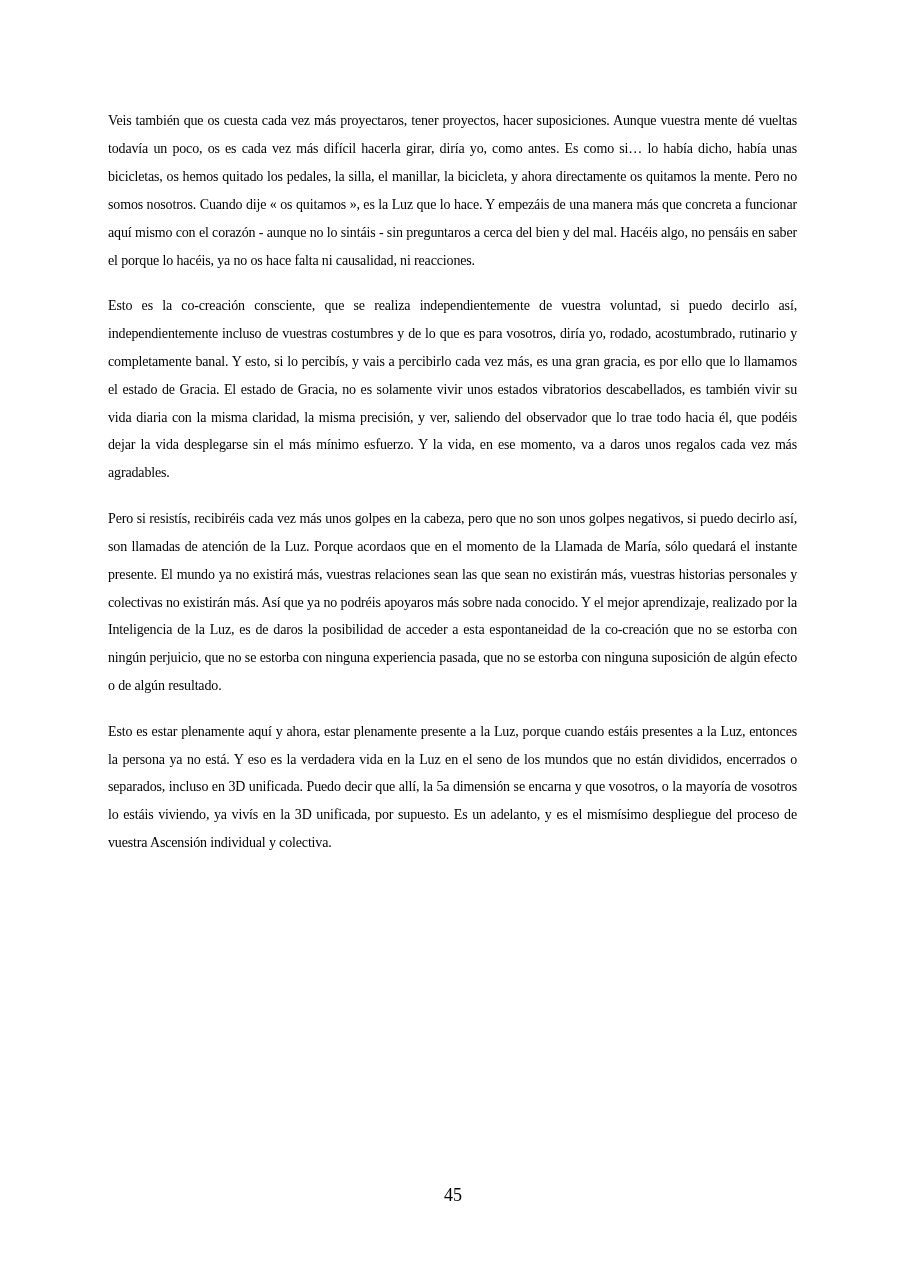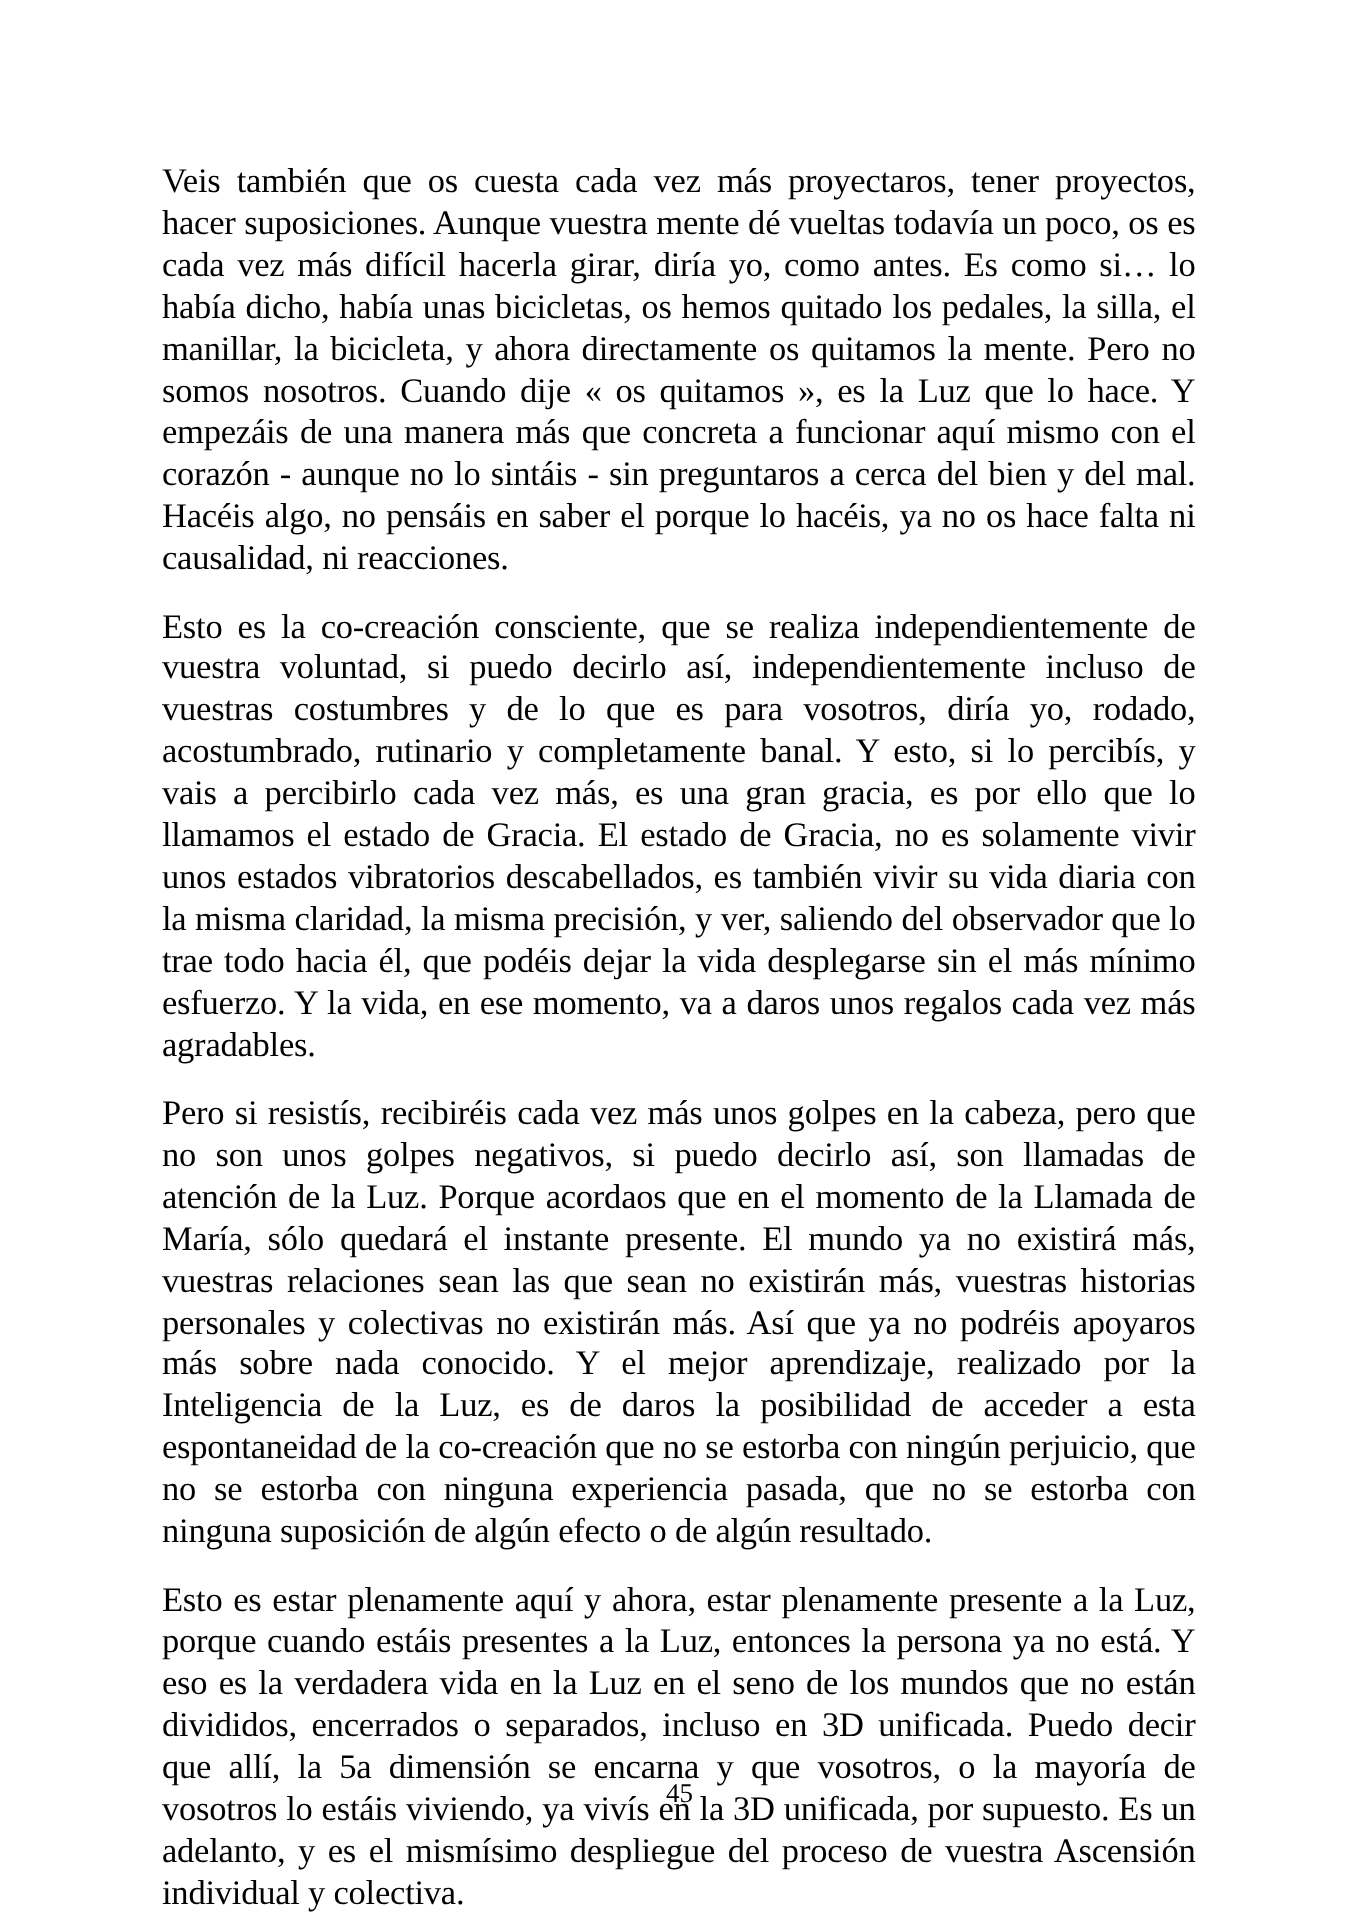--- a/index.html
+++ b/index.html
@@ -16,21 +16,21 @@
       color: #000000;
     }
     .page-body {
       position: absolute;
       left: 108px;
       top: 107px;
       width: 689px;
     }
     .para {
       margin: 0 0 17.5px 0;
-      font-size: 23px;
+      font-size: 14px;
       line-height: 27.9px;
       text-align: justify;
       letter-spacing: -0.15px;
       word-spacing: 0px;
       font-family: Liberation Serif, serif;
     }
     .page-number {
       position: absolute;
       left: 0;
       width: 906px;

